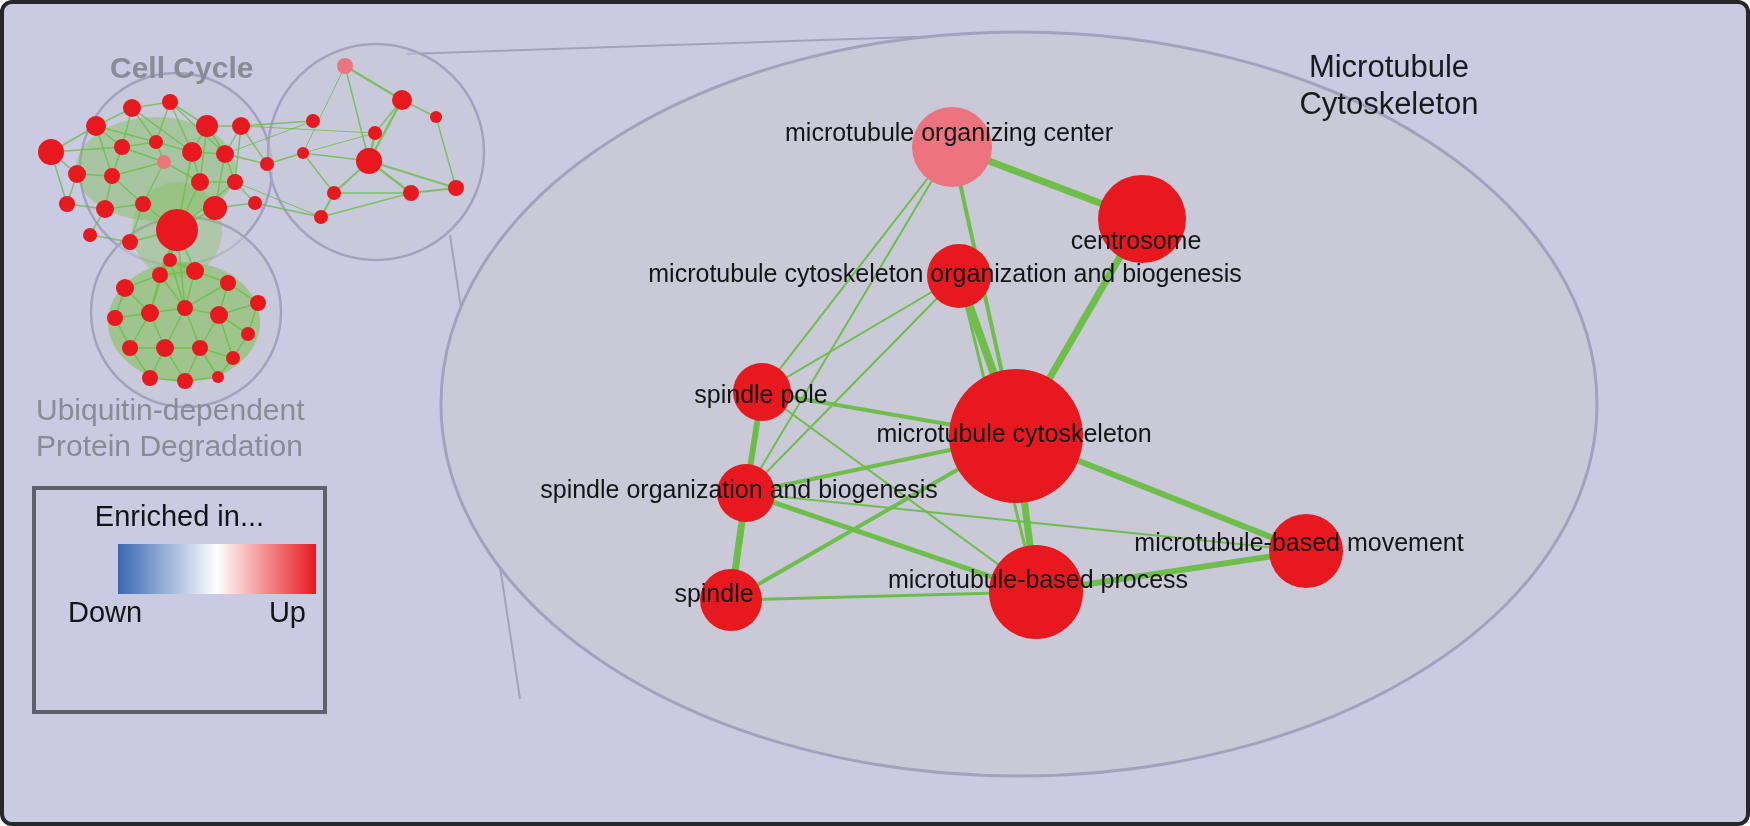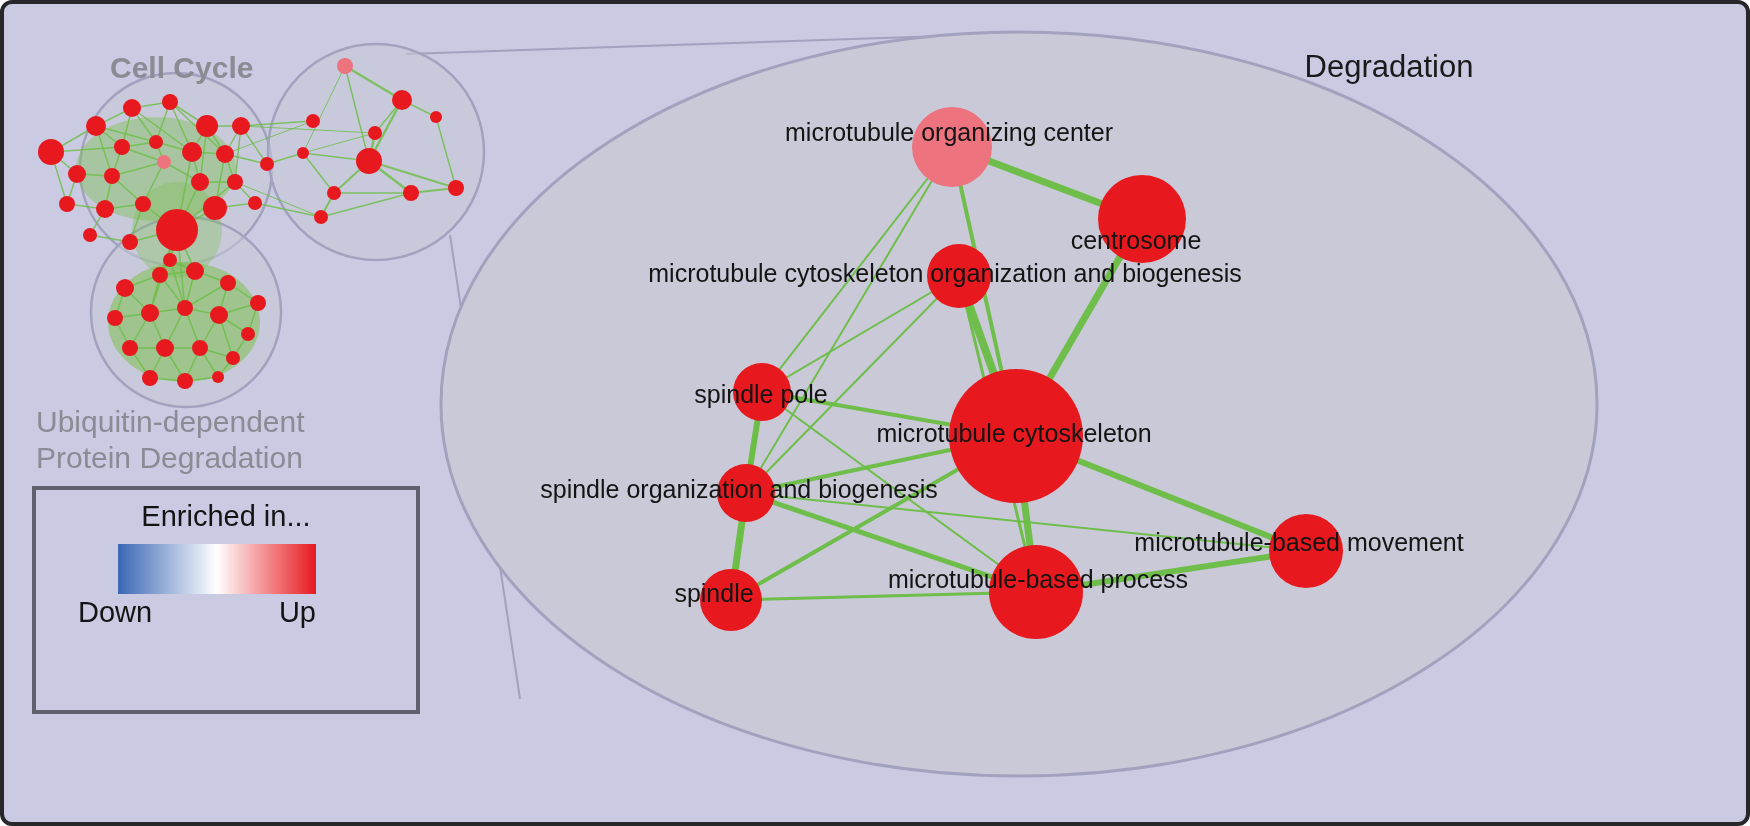--- a/index.html
+++ b/index.html
@@ -8,30 +8,30 @@
     position:relative;width:1750px;height:826px;box-sizing:border-box;
     border:4px solid #27272b;border-radius:12px;overflow:hidden;
     background:#cacae3;
   }
   svg#figure-svg{position:absolute;left:0;top:0;width:1750px;height:826px;}
   svg#figure-svg text{
     font-family:"Liberation Sans",sans-serif;font-size:25px;fill:#141414;
   }
   .lbl{position:absolute;line-height:1.2;}
   .lbl-cell-cycle{left:106px;top:46px;width:170px;font-size:30px;color:#8b8b94;font-weight:bold;}
-  .lbl-ubiquitin{left:32px;top:400px;width:300px;font-size:30px;color:#8b8b94;}
+  .lbl-ubiquitin{left:32px;top:388px;width:300px;font-size:30px;color:#8b8b94;}
   .lbl-mt-title{left:1255px;top:44px;width:260px;font-size:31px;color:#1a1a1a;text-align:center;}
   .legend{
-    position:absolute;left:28px;top:482px;width:388px;height:228px;
+    position:absolute;left:28px;top:482px;width:295px;height:228px;
     box-sizing:border-box;border:4px solid #60606c;background:transparent;
   }
   .legend-title{position:absolute;left:0;top:10px;width:100%;text-align:center;
     font-size:29px;color:#141414;}
   .legend-bar{position:absolute;left:82px;top:54px;width:198px;height:50px;}
-  .legend-row{position:absolute;left:42px;top:106px;width:238px;display:flex;
+  .legend-row{position:absolute;left:32px;top:106px;width:238px;display:flex;
     justify-content:space-between;font-size:29px;color:#141414;}
   .legend-caption{position:absolute;left:0;top:150px;width:100%;text-align:center;
     font-size:24px;color:#141414;line-height:1.35;}
 </style>
 </head>
 <body>
 
 <div class="stage">
 
   <svg id="figure-svg" viewBox="0 0 1750 826" xmlns="http://www.w3.org/2000/svg">
@@ -278,21 +278,22 @@
     </svg>
 
   <div class="lbl lbl-cell-cycle">Cell Cycle</div>
 
   <div class="lbl lbl-ubiquitin">
     <div>Ubiquitin-dependent</div>
     <div>Protein Degradation</div>
   </div>
 
   <div class="lbl lbl-mt-title">
-    <div>Degradation</div>
+    <div>Microtubule</div>
+    <div>Cytoskeleton</div>
   </div>
 
   <div class="legend">
     <div class="legend-title">Enriched in...</div>
     <div class="legend-bar" style="background: linear-gradient(to right, rgb(58, 103, 180) 0%, rgb(255, 255, 255) 50%, rgb(231, 25, 31) 100%);"></div>
     <div class="legend-row">
       <span>Down</span>
       <span>Up</span>
     </div>
   </div>

